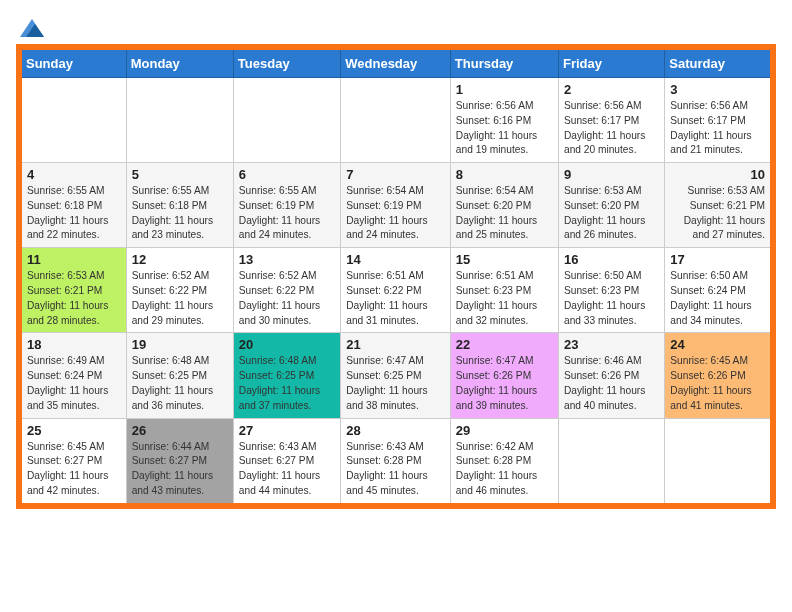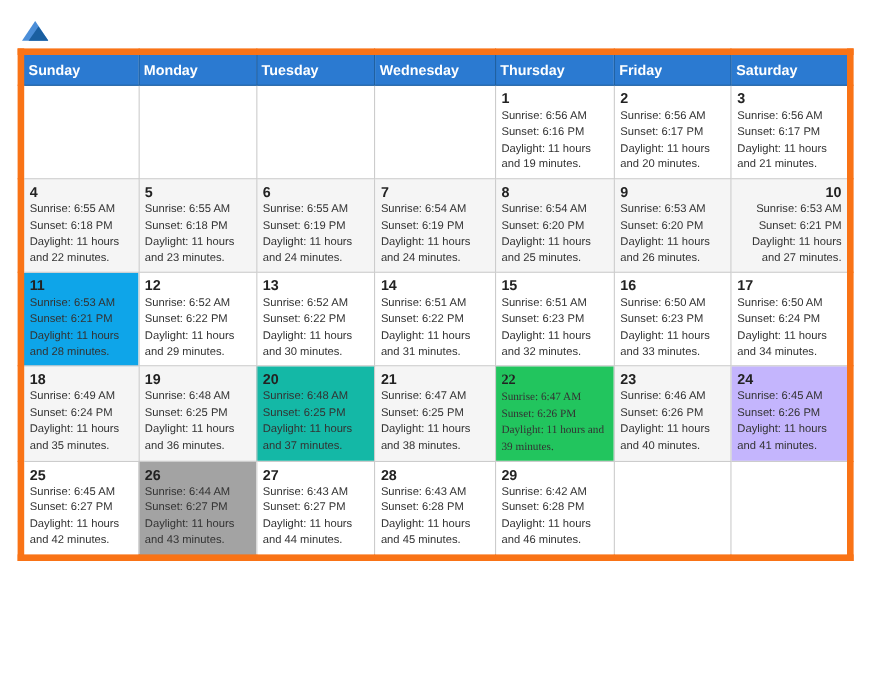--- a/index.html
+++ b/index.html
@@ -174,21 +174,21 @@
         <td style="background-color: rgb(245, 245, 245);">
           <span class="day-number">9</span>
           <span class="day-info">Sunrise: 6:53 AM<br>Sunset: 6:20 PM<br>Daylight: 11 hours and 26 minutes.</span>
         </td>
         <td style="background-color: rgb(245, 245, 245); text-align: right;">
           <span class="day-number">10</span>
           <span class="day-info">Sunrise: 6:53 AM<br>Sunset: 6:21 PM<br>Daylight: 11 hours and 27 minutes.</span>
         </td>
       </tr>
       <tr>
-        <td style="background-color: #0ea5e9;">
+        <td style="background-color: #bef264;">
           <span class="day-number">11</span>
           <span class="day-info">Sunrise: 6:53 AM<br>Sunset: 6:21 PM<br>Daylight: 11 hours and 28 minutes.</span>
         </td>
         <td style="background-color: rgb(255, 255, 255);">
           <span class="day-number">12</span>
           <span class="day-info">Sunrise: 6:52 AM<br>Sunset: 6:22 PM<br>Daylight: 11 hours and 29 minutes.</span>
         </td>
         <td style="background-color: rgb(255, 255, 255);">
           <span class="day-number">13</span>
           <span class="day-info">Sunrise: 6:52 AM<br>Sunset: 6:22 PM<br>Daylight: 11 hours and 30 minutes.</span>
@@ -220,29 +220,29 @@
           <span class="day-info">Sunrise: 6:48 AM<br>Sunset: 6:25 PM<br>Daylight: 11 hours and 36 minutes.</span>
         </td>
         <td style="background-color: #14b8a6;">
           <span class="day-number">20</span>
           <span class="day-info">Sunrise: 6:48 AM<br>Sunset: 6:25 PM<br>Daylight: 11 hours and 37 minutes.</span>
         </td>
         <td style="background-color: rgb(245, 245, 245);">
           <span class="day-number">21</span>
           <span class="day-info">Sunrise: 6:47 AM<br>Sunset: 6:25 PM<br>Daylight: 11 hours and 38 minutes.</span>
         </td>
-        <td style="background-color: #22c55e; font-family: Liberation Serif, serif;">
+        <td style="background-color: #f0abfc;">
           <span class="day-number">22</span>
           <span class="day-info">Sunrise: 6:47 AM<br>Sunset: 6:26 PM<br>Daylight: 11 hours and 39 minutes.</span>
         </td>
         <td style="background-color: rgb(245, 245, 245);">
           <span class="day-number">23</span>
           <span class="day-info">Sunrise: 6:46 AM<br>Sunset: 6:26 PM<br>Daylight: 11 hours and 40 minutes.</span>
         </td>
-        <td style="background-color: #c4b5fd; margin-top: 21px;">
+        <td style="background-color: #fdba74; margin-top: 21px;">
           <span class="day-number">24</span>
           <span class="day-info">Sunrise: 6:45 AM<br>Sunset: 6:26 PM<br>Daylight: 11 hours and 41 minutes.</span>
         </td>
       </tr>
       <tr>
         <td style="background-color: rgb(255, 255, 255);">
           <span class="day-number">25</span>
           <span class="day-info">Sunrise: 6:45 AM<br>Sunset: 6:27 PM<br>Daylight: 11 hours and 42 minutes.</span>
         </td>
         <td style="background-color: #a3a3a3;">

